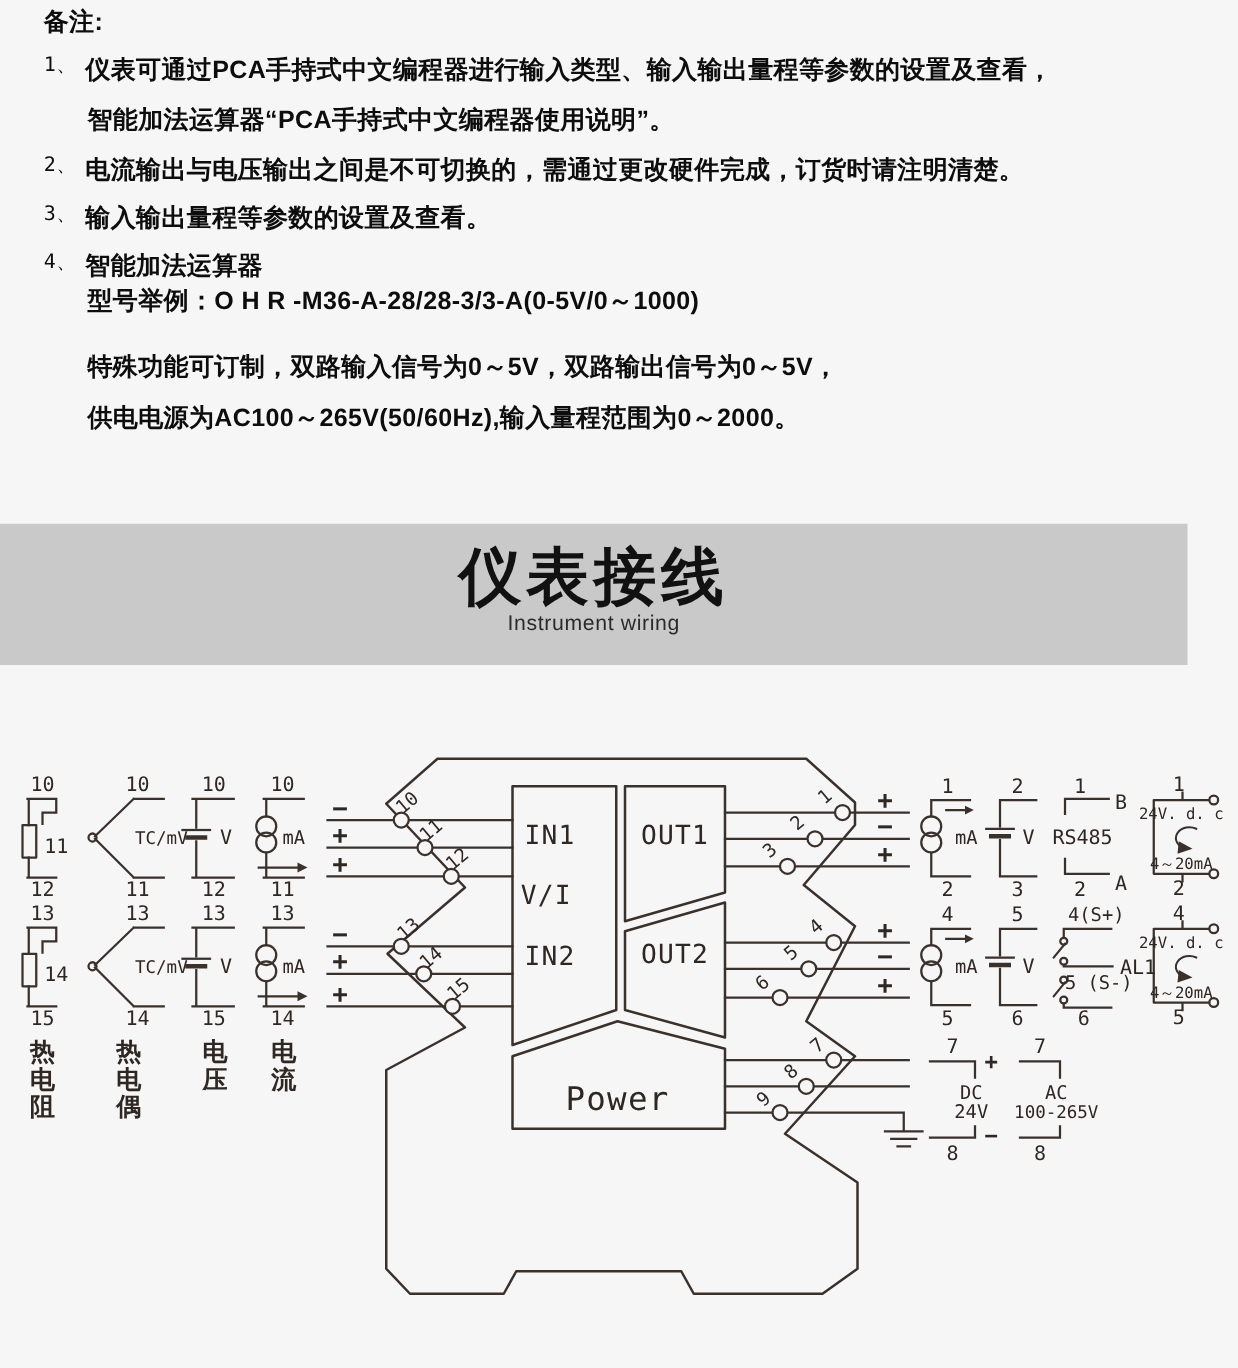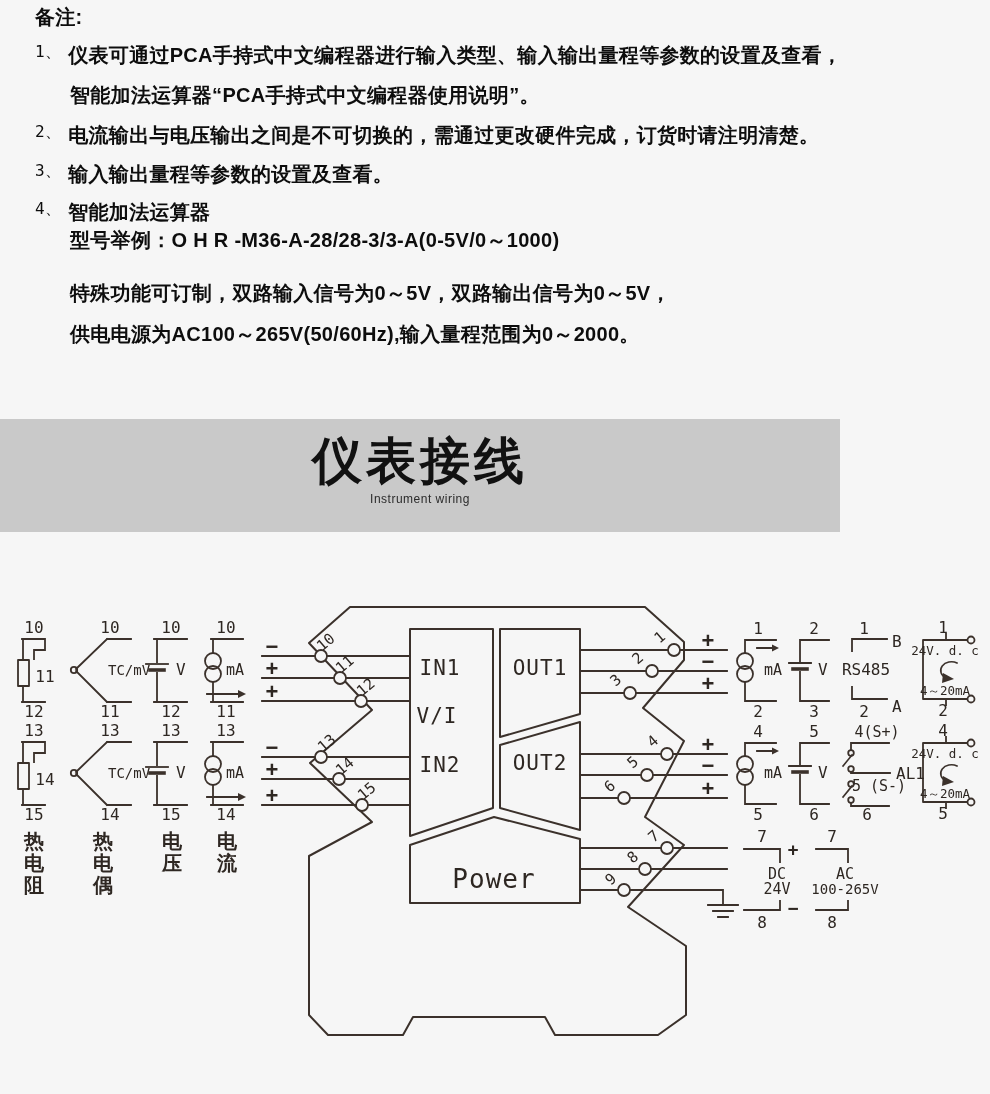--- a/index.html
+++ b/index.html
@@ -4,25 +4,25 @@
 <style>
   html,body{margin:0;padding:0;}
   body{width:990px;height:1094px;background:#f6f6f6;position:relative;overflow:hidden;
        font-family:"Liberation Sans",sans-serif;color:#0d0d0d;}
   .page{position:absolute;inset:0;}
   
   .nline{position:absolute;font-size:20px;font-weight:700;white-space:nowrap;
          letter-spacing:0.3px;display:flex;}
   .nline .num{margin-right:7px;}
   
-  .banner{position:absolute;top:419px;left:0;width:840px;height:113px;background:#c9c9c9;
+  .banner{position:absolute;top:419px;left:0;width:950px;height:113px;background:#c9c9c9;
           text-align:center;}
   .banner-title{font-size:50px;font-weight:700;letter-spacing:4px;color:#111;
                 margin-top:14px;line-height:56px;}
-  .banner-sub{font-size:12px;color:#2b2b2b;line-height:20px;letter-spacing:0.5px;}
+  .banner-sub{font-size:17px;color:#2b2b2b;line-height:20px;letter-spacing:0.5px;}
   
   svg{position:absolute;left:0;top:555px;}
   svg text{fill:#2e2722;}
   .num{font:16px "DejaVu Sans Mono",monospace;}
   .rot{font:15px "DejaVu Sans Mono",monospace;}
   .sym{font:15px "DejaVu Sans Mono",monospace;}
   .blk{font:21px "DejaVu Sans Mono",monospace;letter-spacing:1px;}
   .pwr{font:26px "DejaVu Sans Mono",monospace;letter-spacing:1px;}
   .sign{font:22px "Liberation Sans",sans-serif;font-weight:700;}
   .cn{font:20px "Liberation Sans",sans-serif;font-weight:700;}

